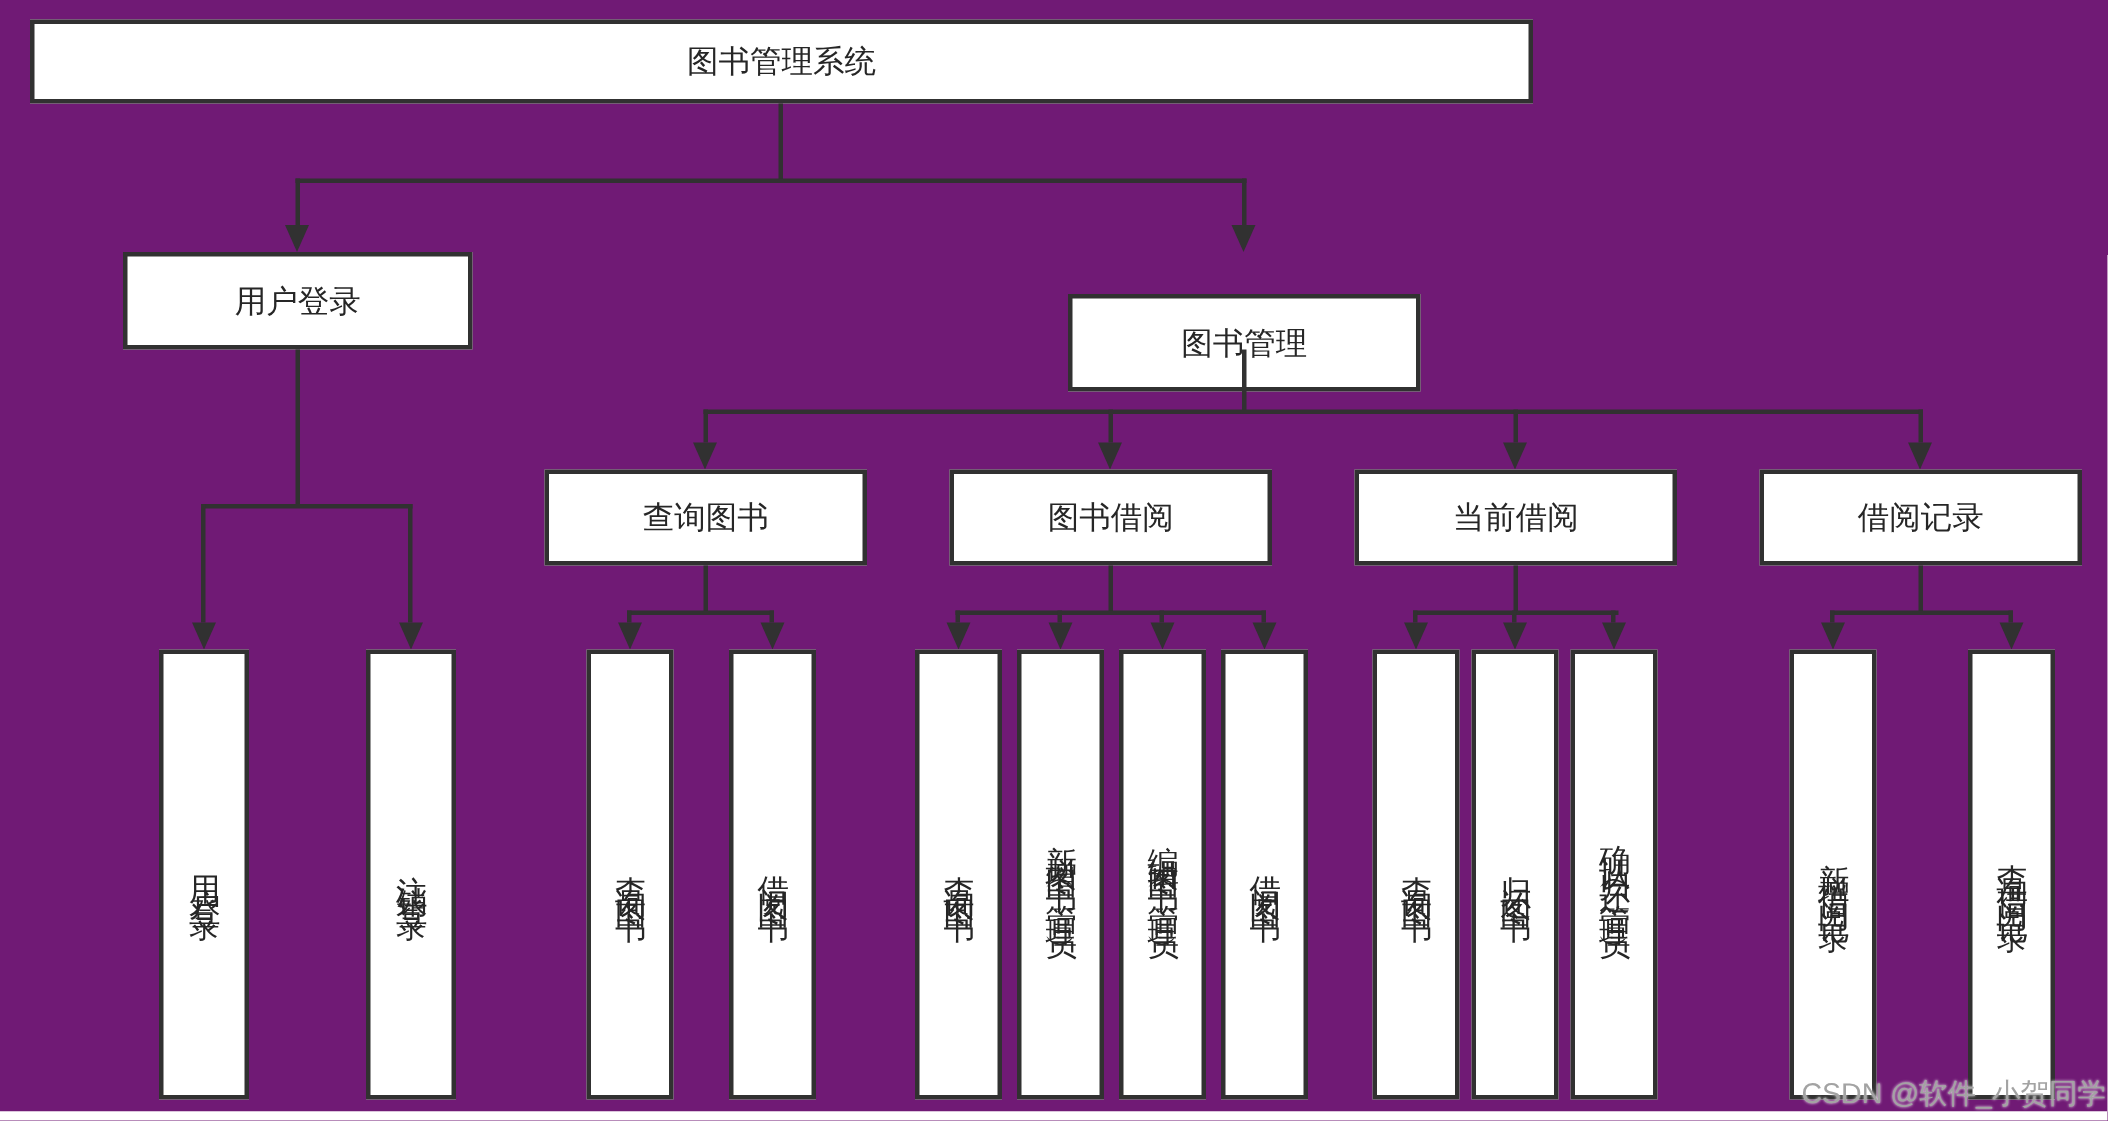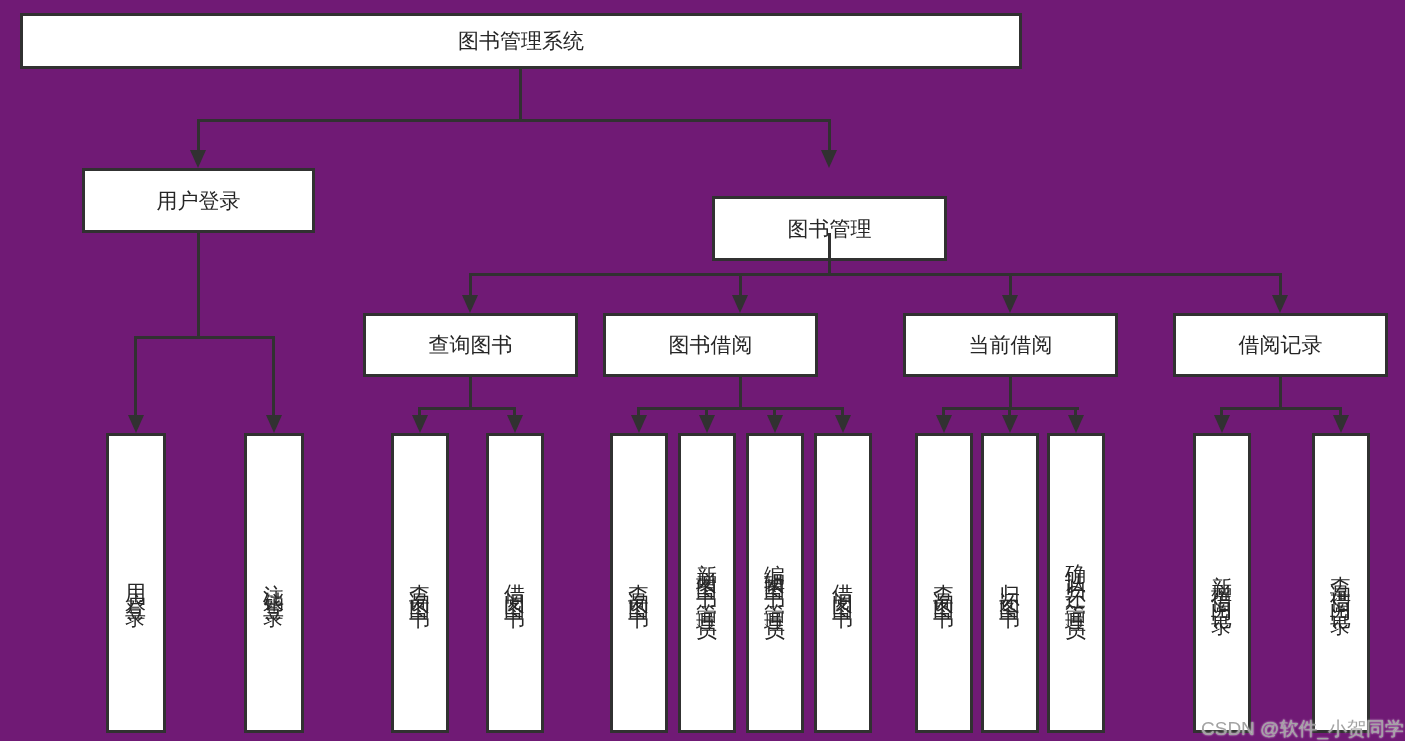--- a/index.html
+++ b/index.html
@@ -71,21 +71,21 @@
   <div class="vline" style="left:739px; top:273px; height:22px;"></div>
   <div class="arrow" style="left:732px; top:295px;"></div>
   <div class="vline" style="left:1009px; top:273px; height:22px;"></div>
   <div class="arrow" style="left:1002px; top:295px;"></div>
   <div class="vline" style="left:1279px; top:273px; height:22px;"></div>
   <div class="arrow" style="left:1272px; top:295px;"></div>
 
   <div class="box" style="left:363px; top:313px; width:215px; height:64px;">
     <span>查询图书</span>
   </div>
-  <div class="box" style="left:603px; top:313px; width:215px; height:64px;">
+  <div class="box" style="left:633px; top:313px; width:215px; height:64px;">
     <span>图书借阅</span>
   </div>
   <div class="box" style="left:903px; top:313px; width:215px; height:64px;">
     <span>当前借阅</span>
   </div>
   <div class="box" style="left:1173px; top:313px; width:215px; height:64px;">
     <span>借阅记录</span>
   </div>
 
   <div class="vline" style="left:469px; top:377px; height:32px;"></div>

